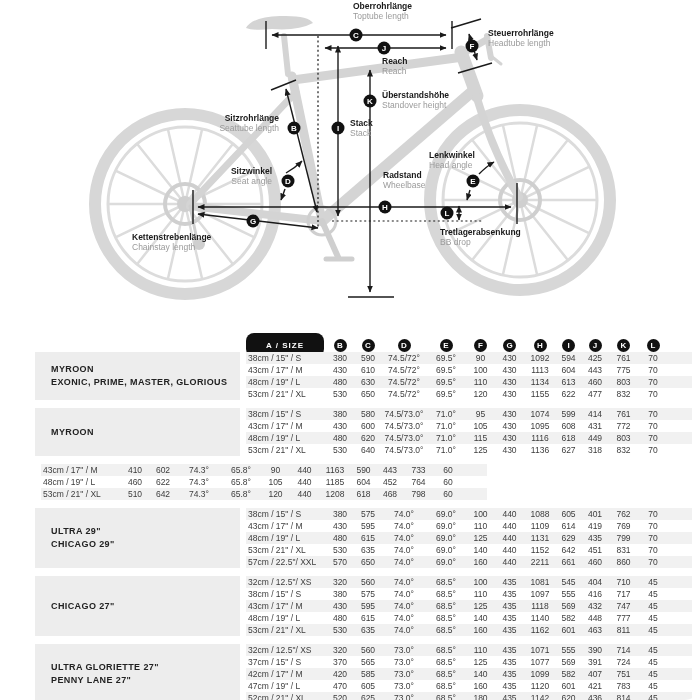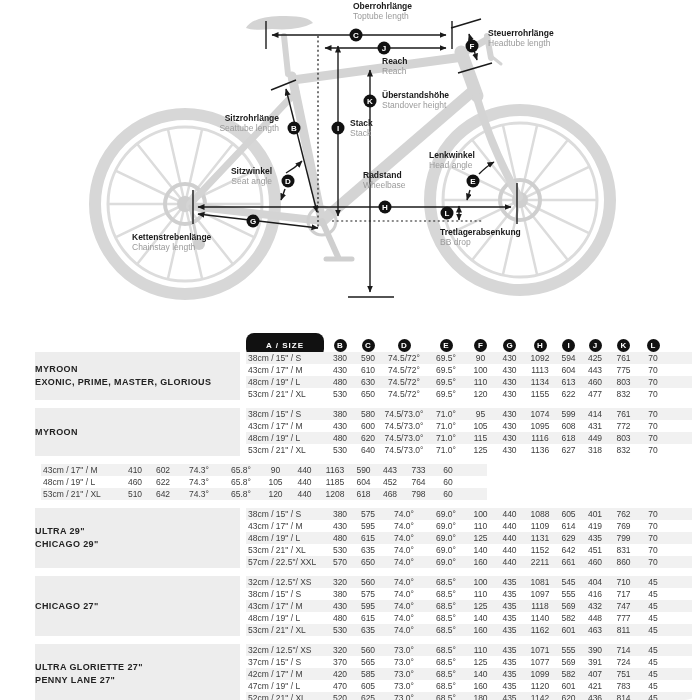--- a/index.html
+++ b/index.html
@@ -27,21 +27,21 @@
   .t-grid{display:grid;
           grid-template-columns:80px 28px 28px 44px 40px 29px 29px 32px 25px 28px 29px 30px;
           padding-right:24px;align-items:center;}
   .t-headrow .t-grid{height:16px;}
   .pill{width:78px;height:24px;border-radius:8px;background:#111;color:#fff;font-size:8px;
         font-weight:bold;letter-spacing:1px;display:flex;align-items:center;justify-content:center;}
   .circ{width:13px;height:13px;border-radius:50%;background:#111;color:#fff;font-size:8px;
         font-weight:bold;display:flex;align-items:center;justify-content:center;margin:0 auto;}
   .t-section{display:flex;margin:0 0 8px 35px;}
   .t-label{width:205px;background:#ededed;display:flex;flex-direction:column;justify-content:center;
-           padding-left:0;box-sizing:border-box;}
+           padding-left:16px;box-sizing:border-box;}
   .t-label-line{font-weight:bold;font-size:9px;letter-spacing:0.4px;line-height:13px;color:#222;
                 white-space:nowrap;}
   .t-rows{margin-left:6px;}
   .t-row{height:12px;}
   .t-row.odd{background:#f1f1f1;}
   .cell{font-size:8.5px;color:#3c3c3c;text-align:center;white-space:nowrap;}
   .cell.size{text-align:left;padding-left:2px;}
 </style>
 </head>
 <body>
@@ -176,21 +176,21 @@
       <div class="en">Seattube length</div>
     </div>
     <div class="dlabel r" style="left:172px;top:166px;width:100px">
       <div class="de">Sitzwinkel</div>
       <div class="en">Seat angle</div>
     </div>
     <div class="dlabel c" style="left:132px;top:232px;width:170px">
       <div class="de">Kettenstrebenlänge</div>
       <div class="en">Chainstay length</div>
     </div>
-    <div class="dlabel" style="left:363px;top:170px">
+    <div class="dlabel" style="left:383px;top:170px">
       <div class="de">Radstand</div>
       <div class="en">Wheelbase</div>
     </div>
     <div class="dlabel" style="left:429px;top:150px">
       <div class="de">Lenkwinkel</div>
       <div class="en">Head angle</div>
     </div>
     <div class="dlabel" style="left:440px;top:227px">
       <div class="de">Tretlagerabsenkung</div>
       <div class="en">BB drop</div>

